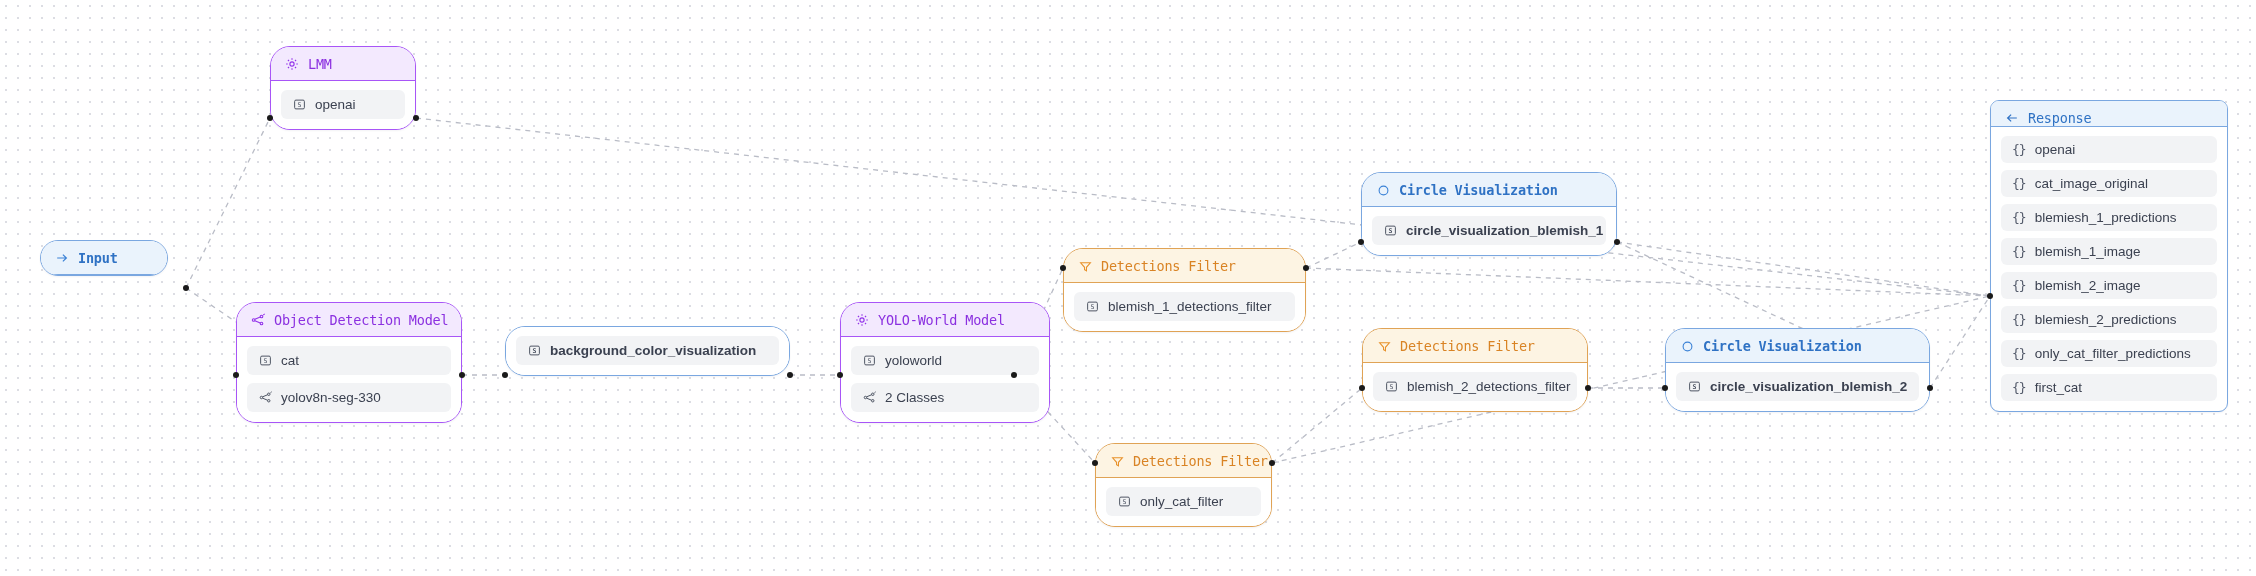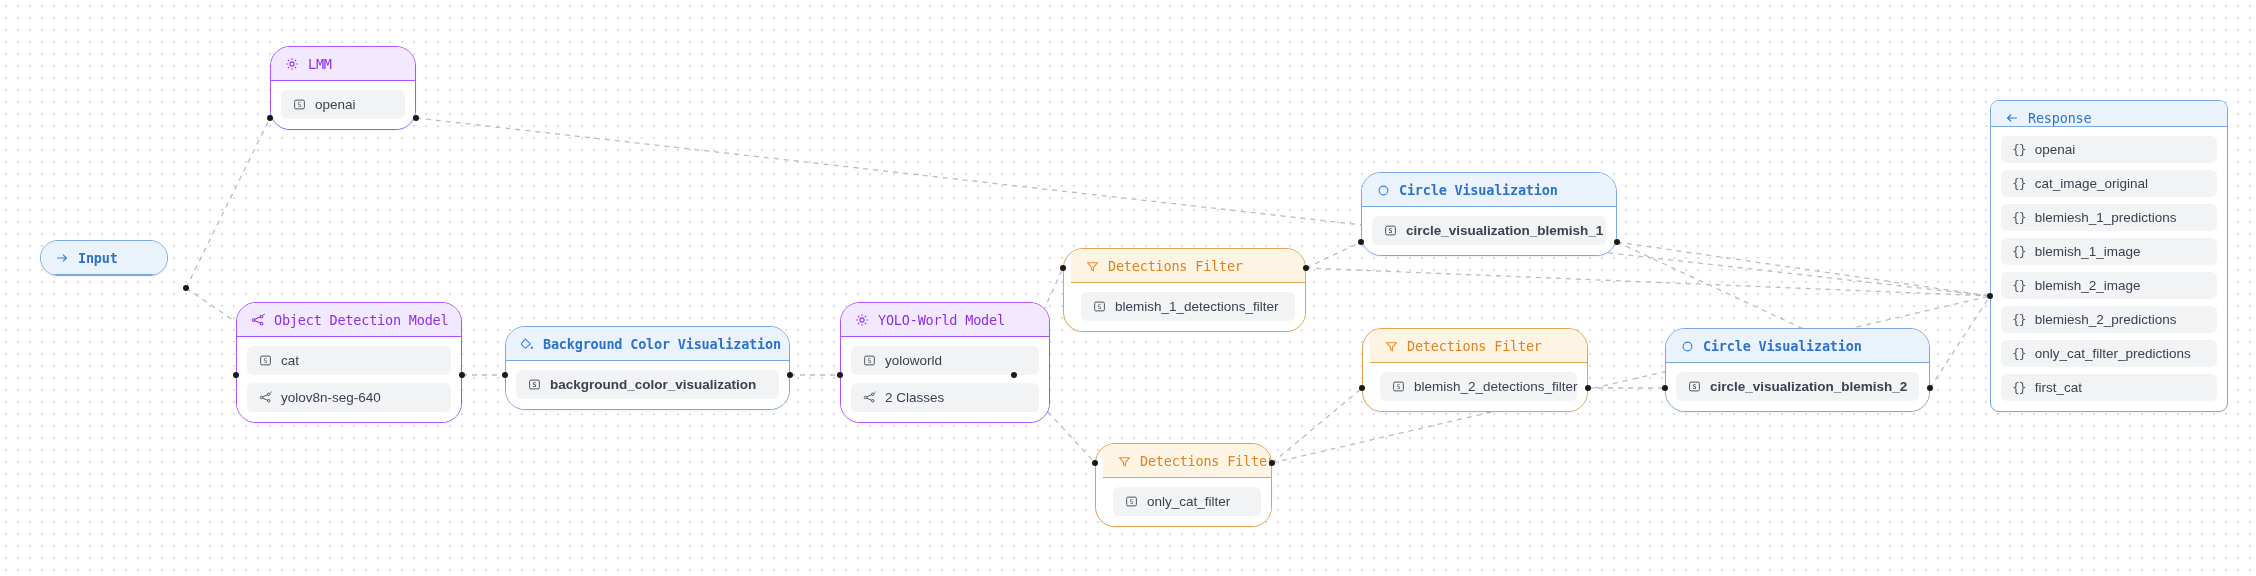--- a/index.html
+++ b/index.html
@@ -103,21 +103,21 @@
 
   
   .v-purple            { border-color: #a855f7; }
   .v-purple .node-header { background: #f3e9fe; color: #8b30e0; border-bottom-color: #a855f7; }
   .v-purple .hdr-icon  { color: #9333ea; }
 
   .v-blue              { border-color: #7aa7e0; font-weight: bold; }
   .v-blue .node-header { background: #eaf3fc; color: #2f72c4; border-bottom-color: #7aa7e0; }
   .v-blue .hdr-icon    { color: #3b82d6; }
 
-  .v-orange              { border-color: #e0a355; padding-left: 7px; }
+  .v-orange              { border-color: #e0a355; }
   .v-orange .node-header { background: #fdf4e3; color: #d98324; border-bottom-color: #e0a355; }
   .v-orange .hdr-icon    { color: #e8912a; }
 
   
   .panel {
     position: absolute;
     z-index: 3;
     border-radius: 9px;
     background: #ffffff;
     border: 1.4px solid #7aa7e0;
@@ -271,35 +271,26 @@
       </div>
       <div class="node-row">
         <span class="row-icon">
           <svg viewBox="0 0 16 16" width="13" height="13" fill="none" stroke="currentColor" stroke-width="1.2">
             <circle cx="3" cy="8" r="1.5"></circle>
               <circle cx="12" cy="4" r="1.5"></circle>
               <circle cx="12" cy="12" r="1.5"></circle>
             <path d="M4.4 7.2l6.2-2.6M4.4 8.8l6.2 2.6M14 2.4l1.6-1.4"></path>
           </svg>
         </span>
-        <span>yolov8n-seg-640</span>
+        <span>yolov8n-seg-330</span>
       </div>
     </div>
   </div>
 
   <div class="node v-blue" style="left:505px; top:326px; width:285px;">
-    <div class="node-header">
-      <span class="hdr-icon">
-        <svg viewBox="0 0 16 16" width="14" height="14" fill="none" stroke="currentColor" stroke-width="1.2">
-          <path d="M6.2 2.4l5.6 5.6-4.6 4.2a1.3 1.3 0 01-1.8 0L1.9 8.7a1.3 1.3 0 010-1.8z"></path>
-          <path d="M13.6 10.2c.8 1 1.2 1.7 1.2 2.3a1.25 1.25 0 01-2.5 0c0-.6.4-1.3 1.3-2.3z" fill="currentColor" stroke="none"></path>
-        </svg>
-      </span>
-      <span>Background Color Visualization</span>
-    </div>
     <div class="node-body">
       <div class="node-row">
         <span class="row-icon">
           <svg viewBox="0 0 16 16" width="13" height="13" fill="none" stroke="currentColor" stroke-width="1.2">
             <rect x="2" y="2.6" width="12" height="10.8" rx="1.6"></rect>
             <text x="8" y="11" font-size="8" fill="currentColor" stroke="none" text-anchor="middle" font-family="monospace">S</text>
           </svg>
         </span>
         <span>background_color_visualization</span>
       </div>

